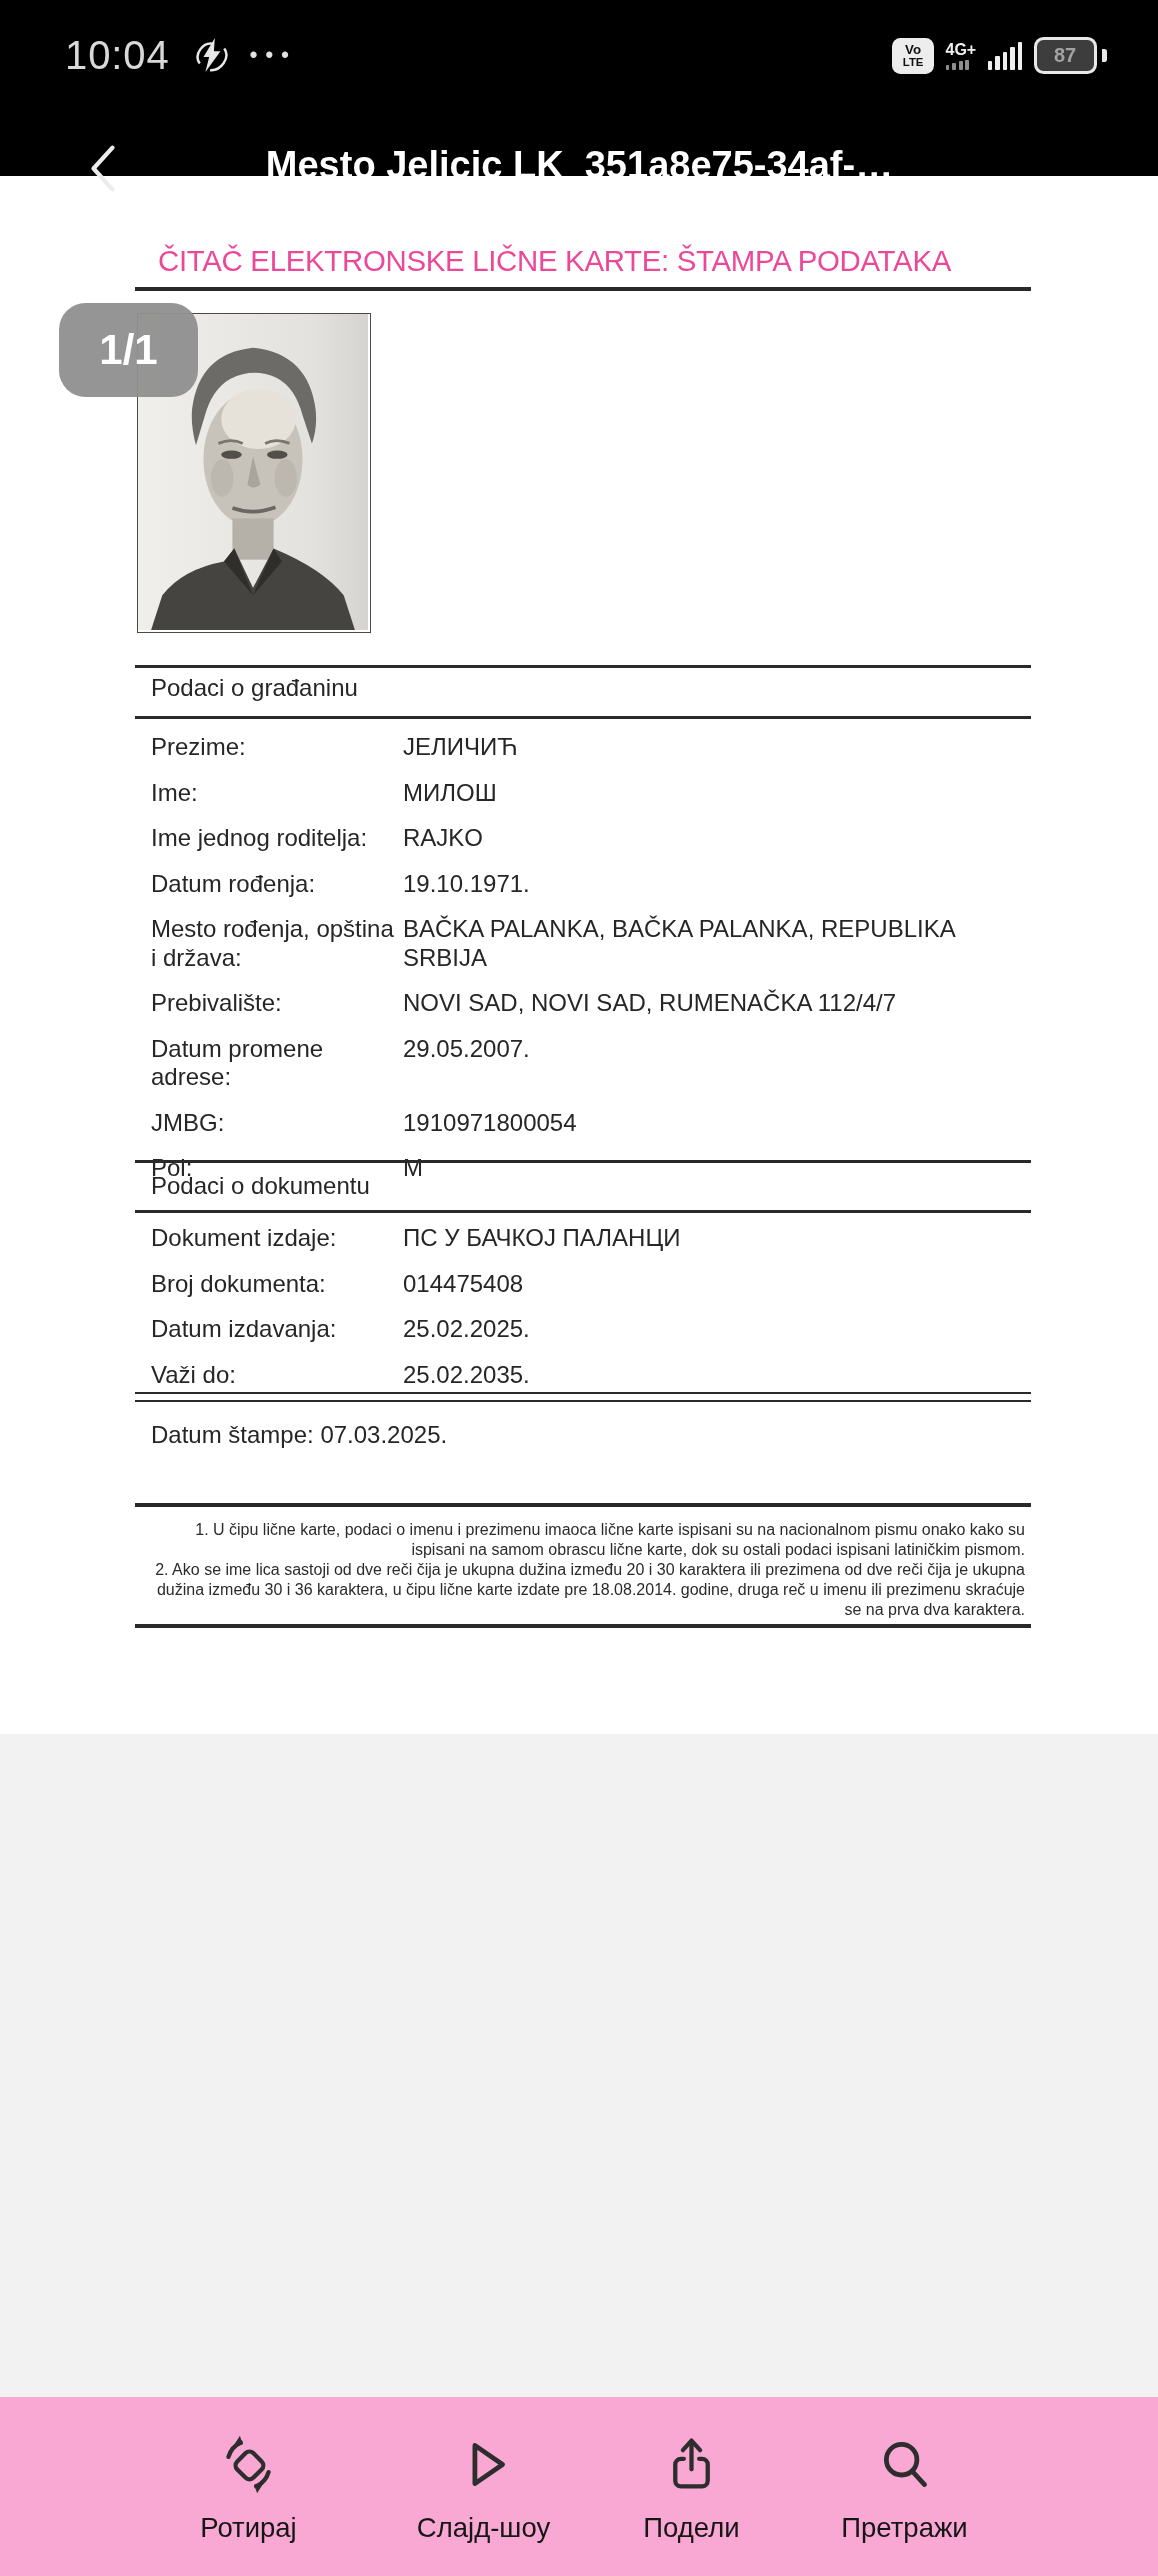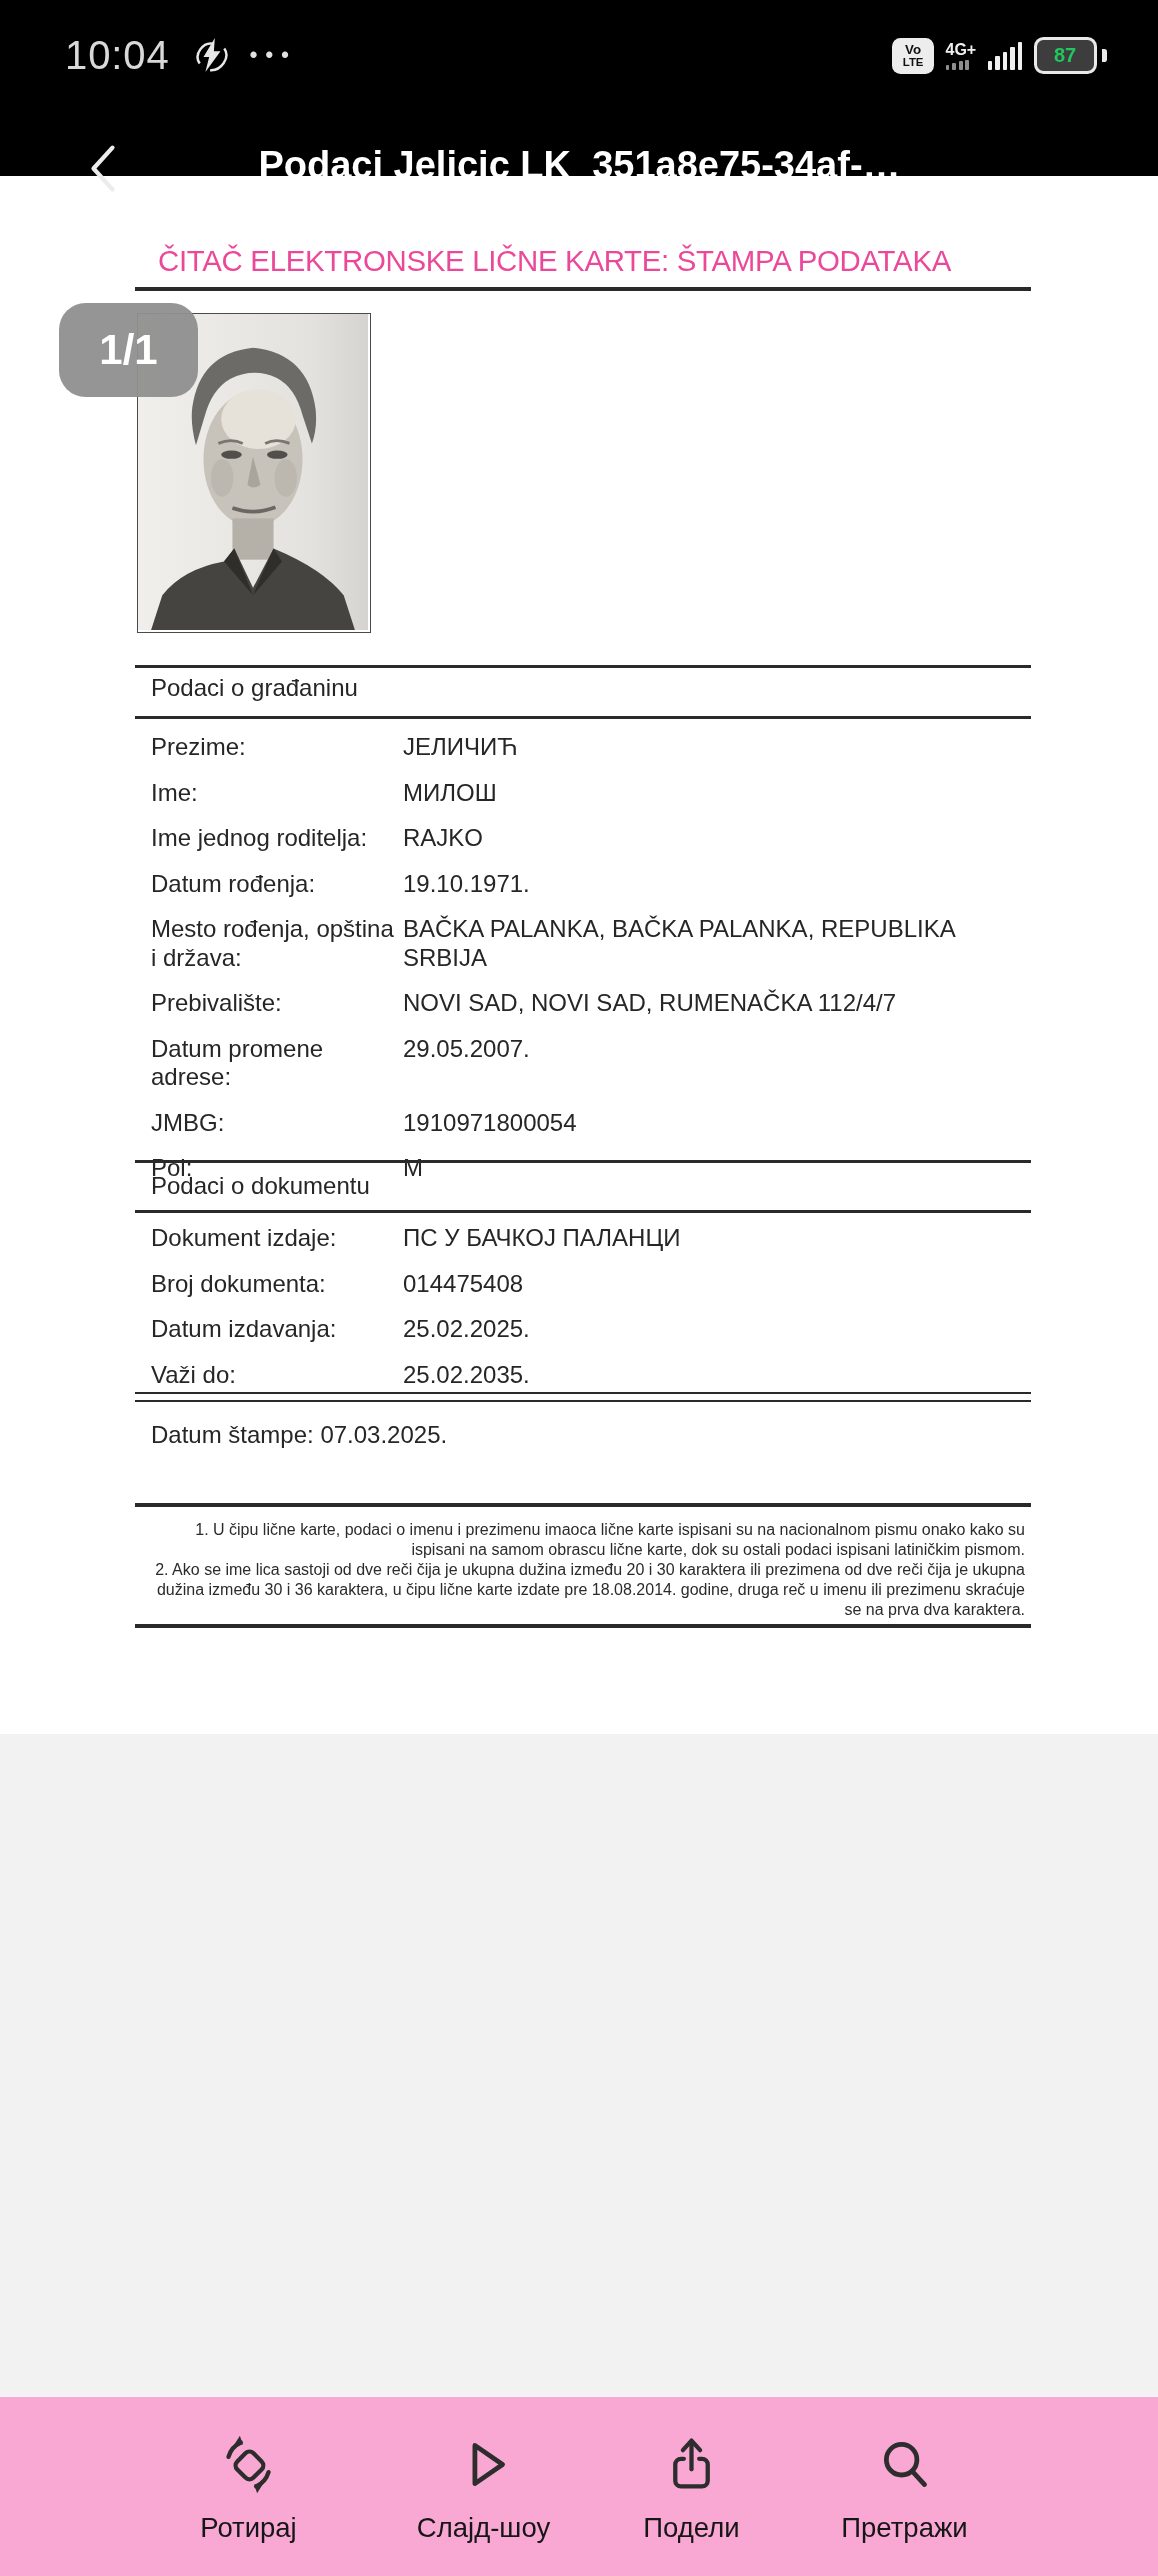--- a/index.html
+++ b/index.html
@@ -17,21 +17,21 @@
          align-items:center;justify-content:center;line-height:1;}
   .volte span{font-weight:bold;color:#111;}
   .volte .v1{font-size:13.3px;} .volte .v2{font-size:11.4px;}
   .net{display:flex;flex-direction:column;align-items:flex-start;gap:1.9px;}
   .net-label{font-size:16px;font-weight:bold;color:#f0f0f0;line-height:1;}
   .bars{display:flex;align-items:flex-end;gap:2.8px;}
   .bars i{display:block;width:4.7px;border-radius:0.9px;background:#f0f0f0;}
   .bars.mini i{width:3.8px;background:#8f8f8f;}
   .battery{width:57px;height:31px;border:3.8px solid #e9e9e9;border-radius:9.5px;background:#3d3d3d;
            display:flex;align-items:center;justify-content:center;}
-  .battery span{font-size:20px;font-weight:bold;color:#22c55e;}
+  .battery span{font-size:20px;font-weight:bold;color:#a3a3a3;}
   .battery-nub{width:4.7px;height:13.3px;background:#e9e9e9;border-radius:0 2.8px 2.8px 0;margin-left:-5.7px;}
   .title-row{position:absolute;top:106px;left:0;right:0;height:134px;}
   .back-btn{position:absolute;left:84px;top:36px;background:none;border:none;padding:0;cursor:pointer;}
   .app-title{position:absolute;left:133px;right:133px;top:38px;text-align:center;color:#fff;
              font-size:38px;font-weight:bold;white-space:nowrap;overflow:hidden;}
   
   .paper{position:absolute;top:240px;left:0;width:1159px;height:1494px;background:#fff;
          color:#262626;border-bottom:1.9px solid #cfcfcf;}
   .doc-title{position:absolute;left:158px;top:3.8px;font-size:29.4px;letter-spacing:-0.3px;color:#ec4899;}
   .hr{position:absolute;left:135px;width:896px;background:#2a2a2a;}
@@ -110,21 +110,21 @@
       </span>
     </div>
     <div class="title-row">
       <button class="back-btn">
         <span>
           <svg width="38" height="53" viewBox="0 0 40 56">
             <path d="M30 6 L10 28 L30 50" fill="none" stroke="#ececec" stroke-width="4.5" stroke-linecap="round" stroke-linejoin="round"></path>
           </svg>
         </span>
       </button>
-      <div class="app-title">Podaci Jelicic LK_351a8e75-34af-…</div>
+      <div class="app-title">Mesto Jelicic LK_351a8e75-34af-…</div>
     </div>
   </div>
 
   <div class="paper">
     <div class="doc-title">ČITAČ ELEKTRONSKE LIČNE KARTE: ŠTAMPA PODATAKA</div>
     <div class="hr hr-a"></div>
 
     <div class="photo">
       <svg width="230" height="316" viewBox="0 0 246 337" preserveAspectRatio="none">
         <defs>

